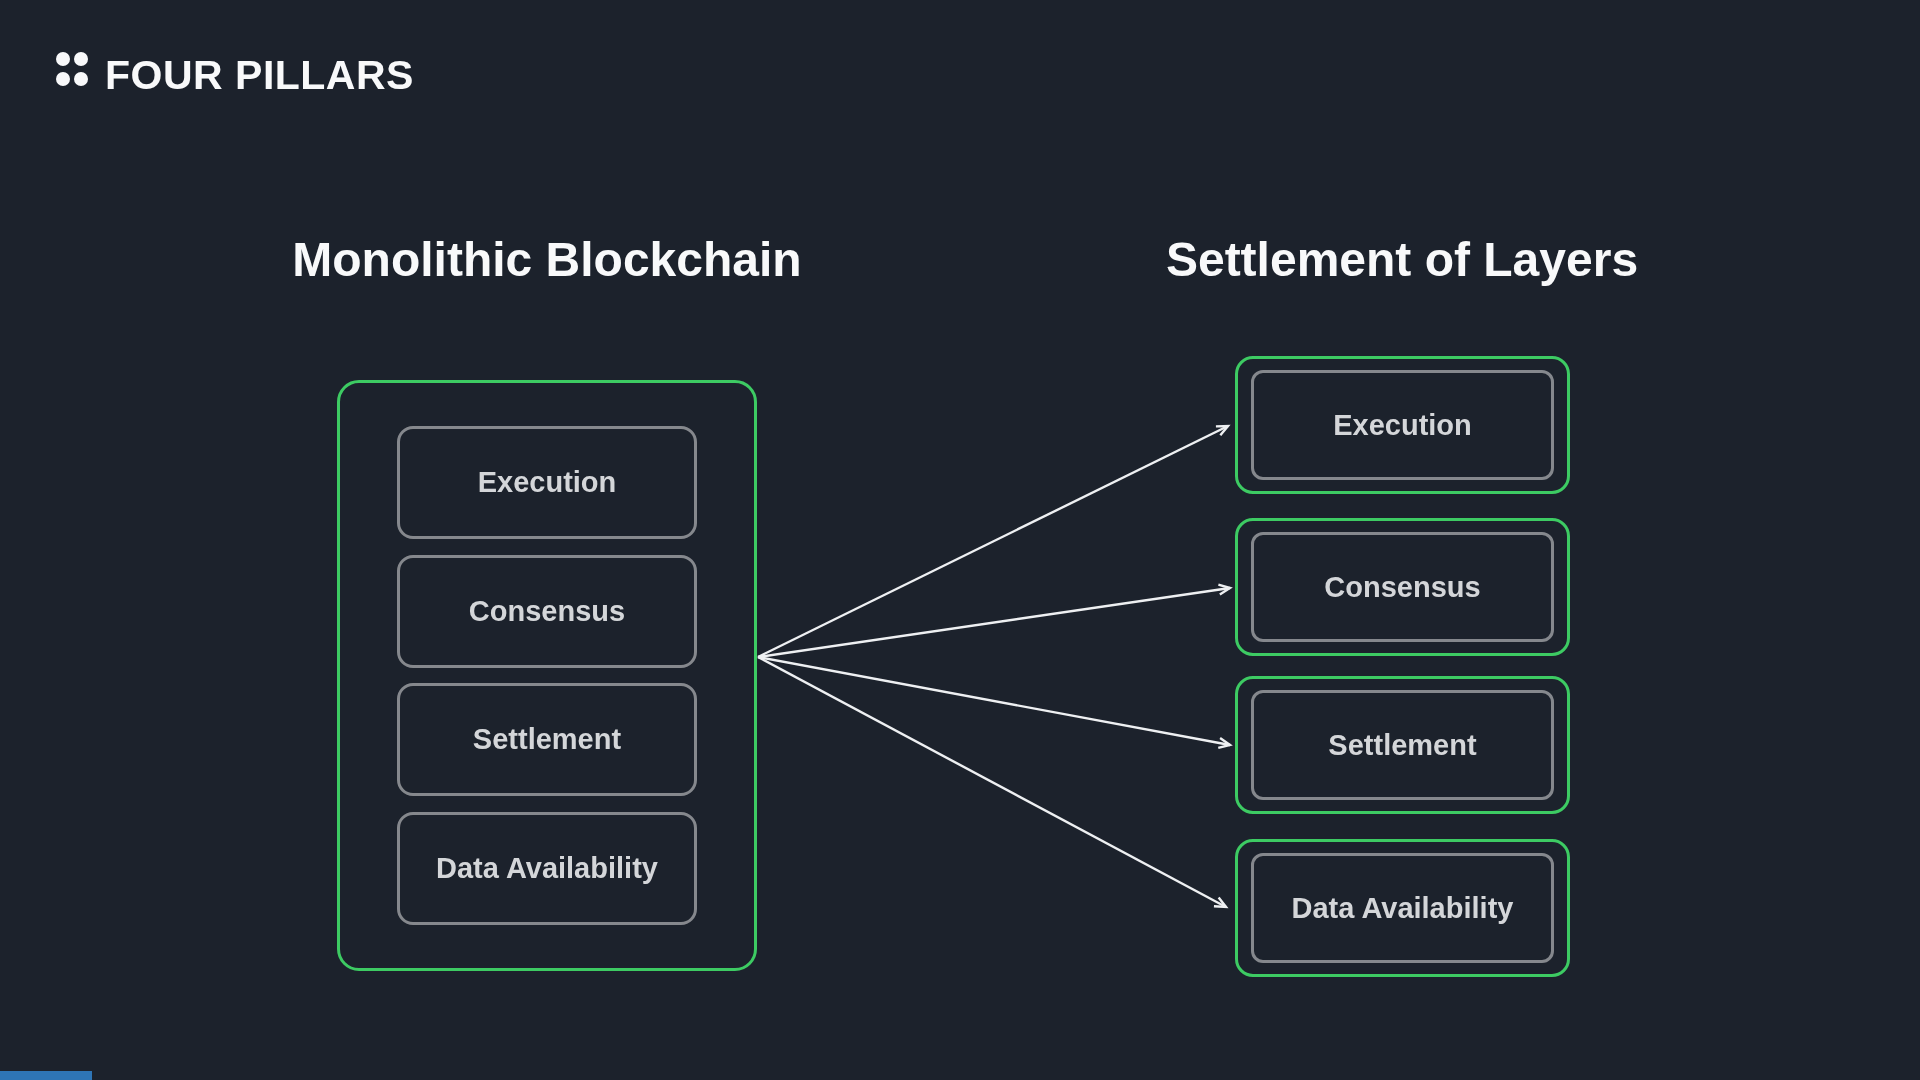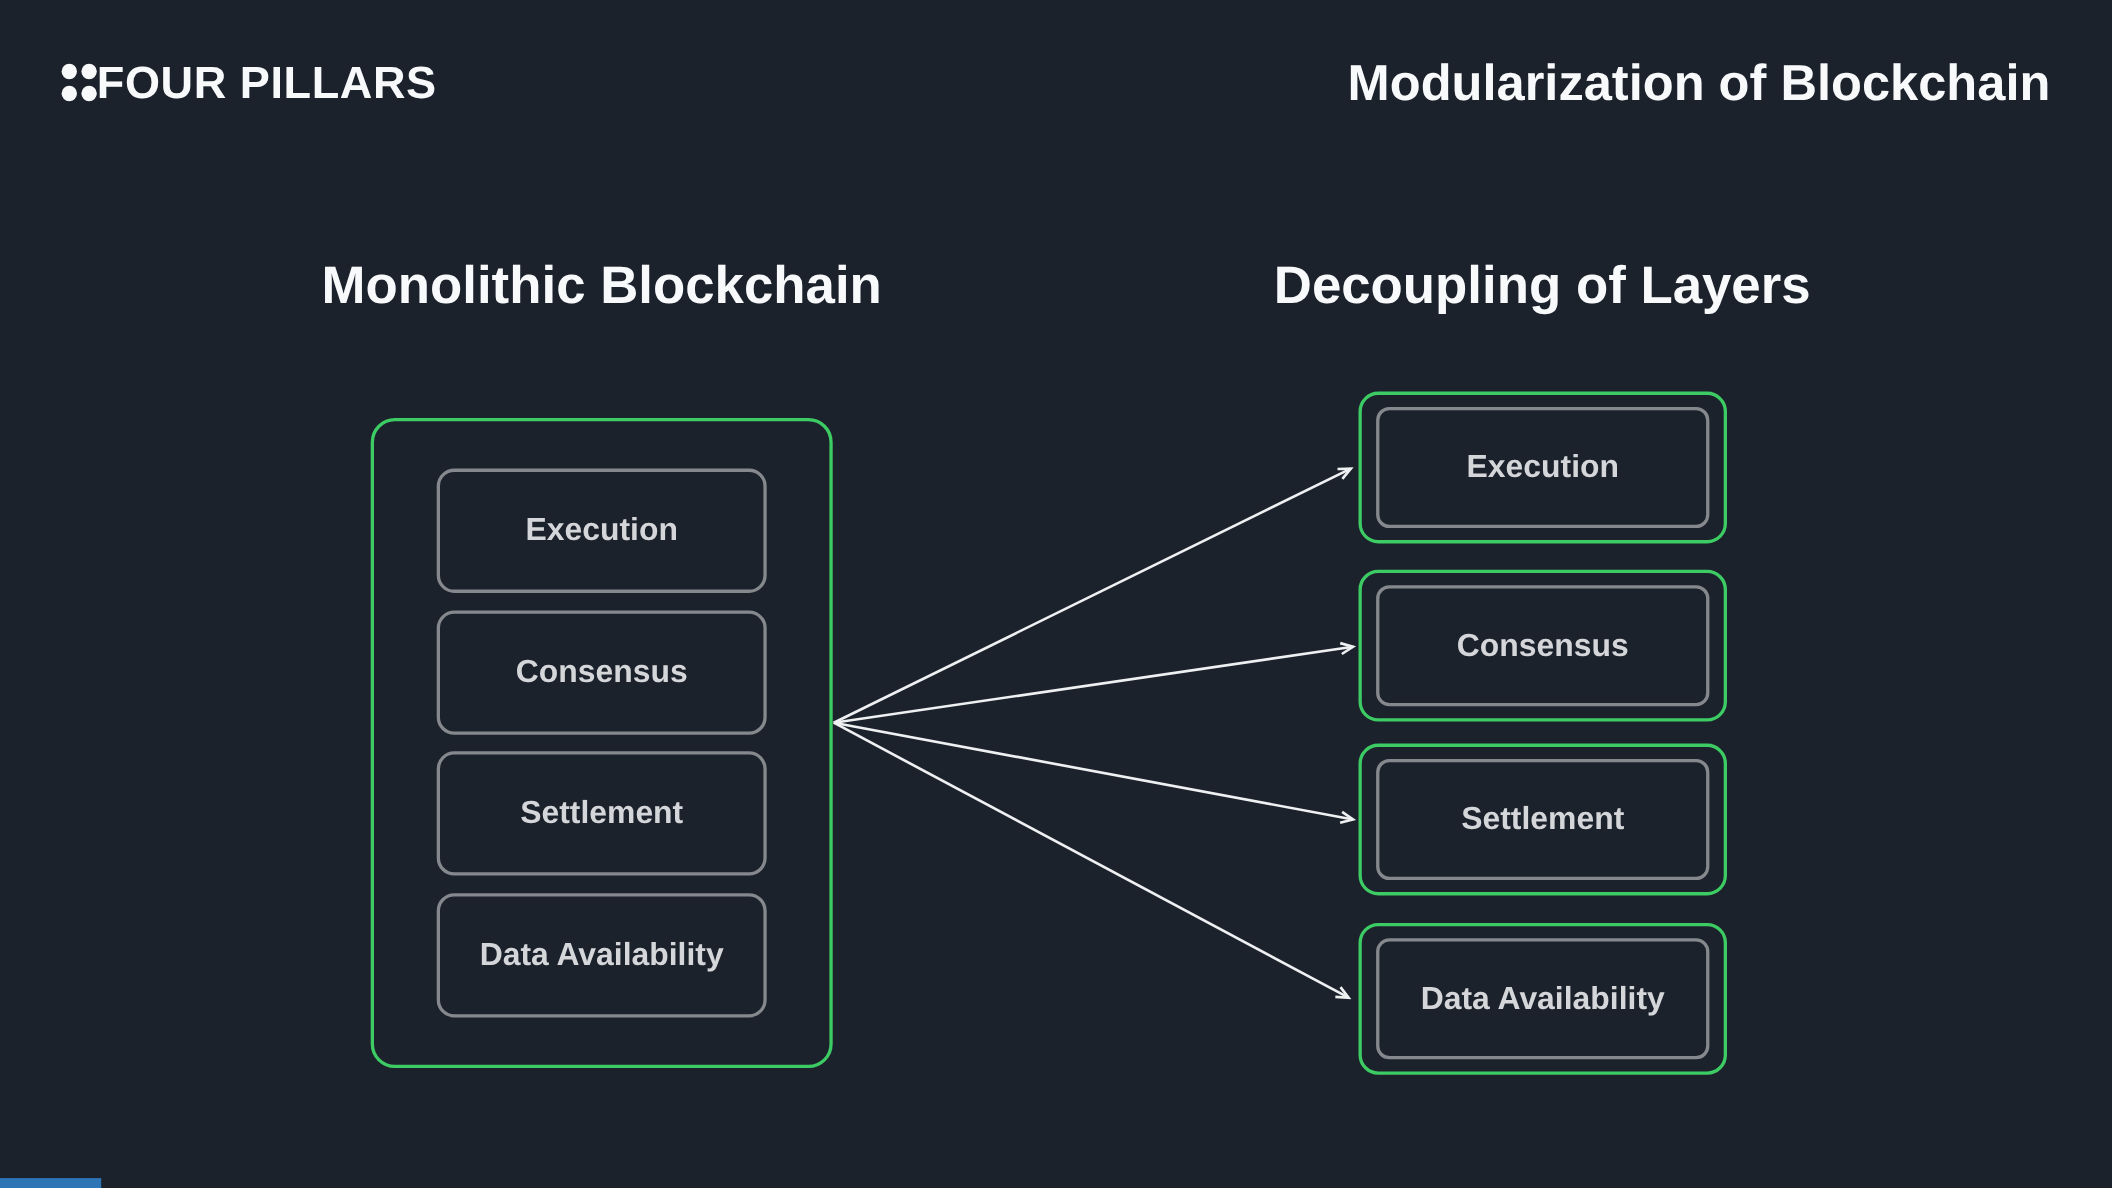--- a/index.html
+++ b/index.html
@@ -11,21 +11,21 @@
     font-family: "Liberation Sans", "DejaVu Sans", sans-serif;
     overflow: hidden;
   }
 
   
   .header {
     position: absolute;
     left: 56px; right: 56px; top: 38px; height: 74px;
     display: flex; justify-content: space-between; align-items: center;
   }
-  .logo { display: flex; align-items: center; }
+  .logo { display: flex; align-items: flex-start; gap: 17px; }
   .dots {
     display: grid;
     grid-template-columns: 14px 14px;
     grid-template-rows: 14px 14px;
     column-gap: 4px; row-gap: 6px;
   }
   .dot { width: 14px; height: 14px; border-radius: 50%; background: var(--heading-white, #fff); }
   .logo-text {
     color: var(--heading-white, #fff);
     font-weight: bold; font-size: 41px; letter-spacing: 0.5px; white-space: nowrap;
@@ -105,25 +105,24 @@
   <div class="header">
     <div class="logo">
       <span class="dots">
         <span class="dot"></span>
         <span class="dot"></span>
         <span class="dot"></span>
         <span class="dot"></span>
       </span>
       <span class="logo-text">FOUR PILLARS</span>
     </div>
-    <h1 class="slide-title">Modularization of Blockchain</h1>
   </div>
 
   <div class="section-heading heading-left">Monolithic Blockchain</div>
-  <div class="section-heading heading-right">Decoupling of Layers</div>
+  <div class="section-heading heading-right">Settlement of Layers</div>
 
   <div class="mono-container">
     <div class="layer-box">Execution</div>
     <div class="layer-box">Consensus</div>
     <div class="layer-box">Settlement</div>
     <div class="layer-box">Data Availability</div>
   </div>
 
   <div class="decoupled-box pos-0">
     <div class="decoupled-inner">Execution</div>

